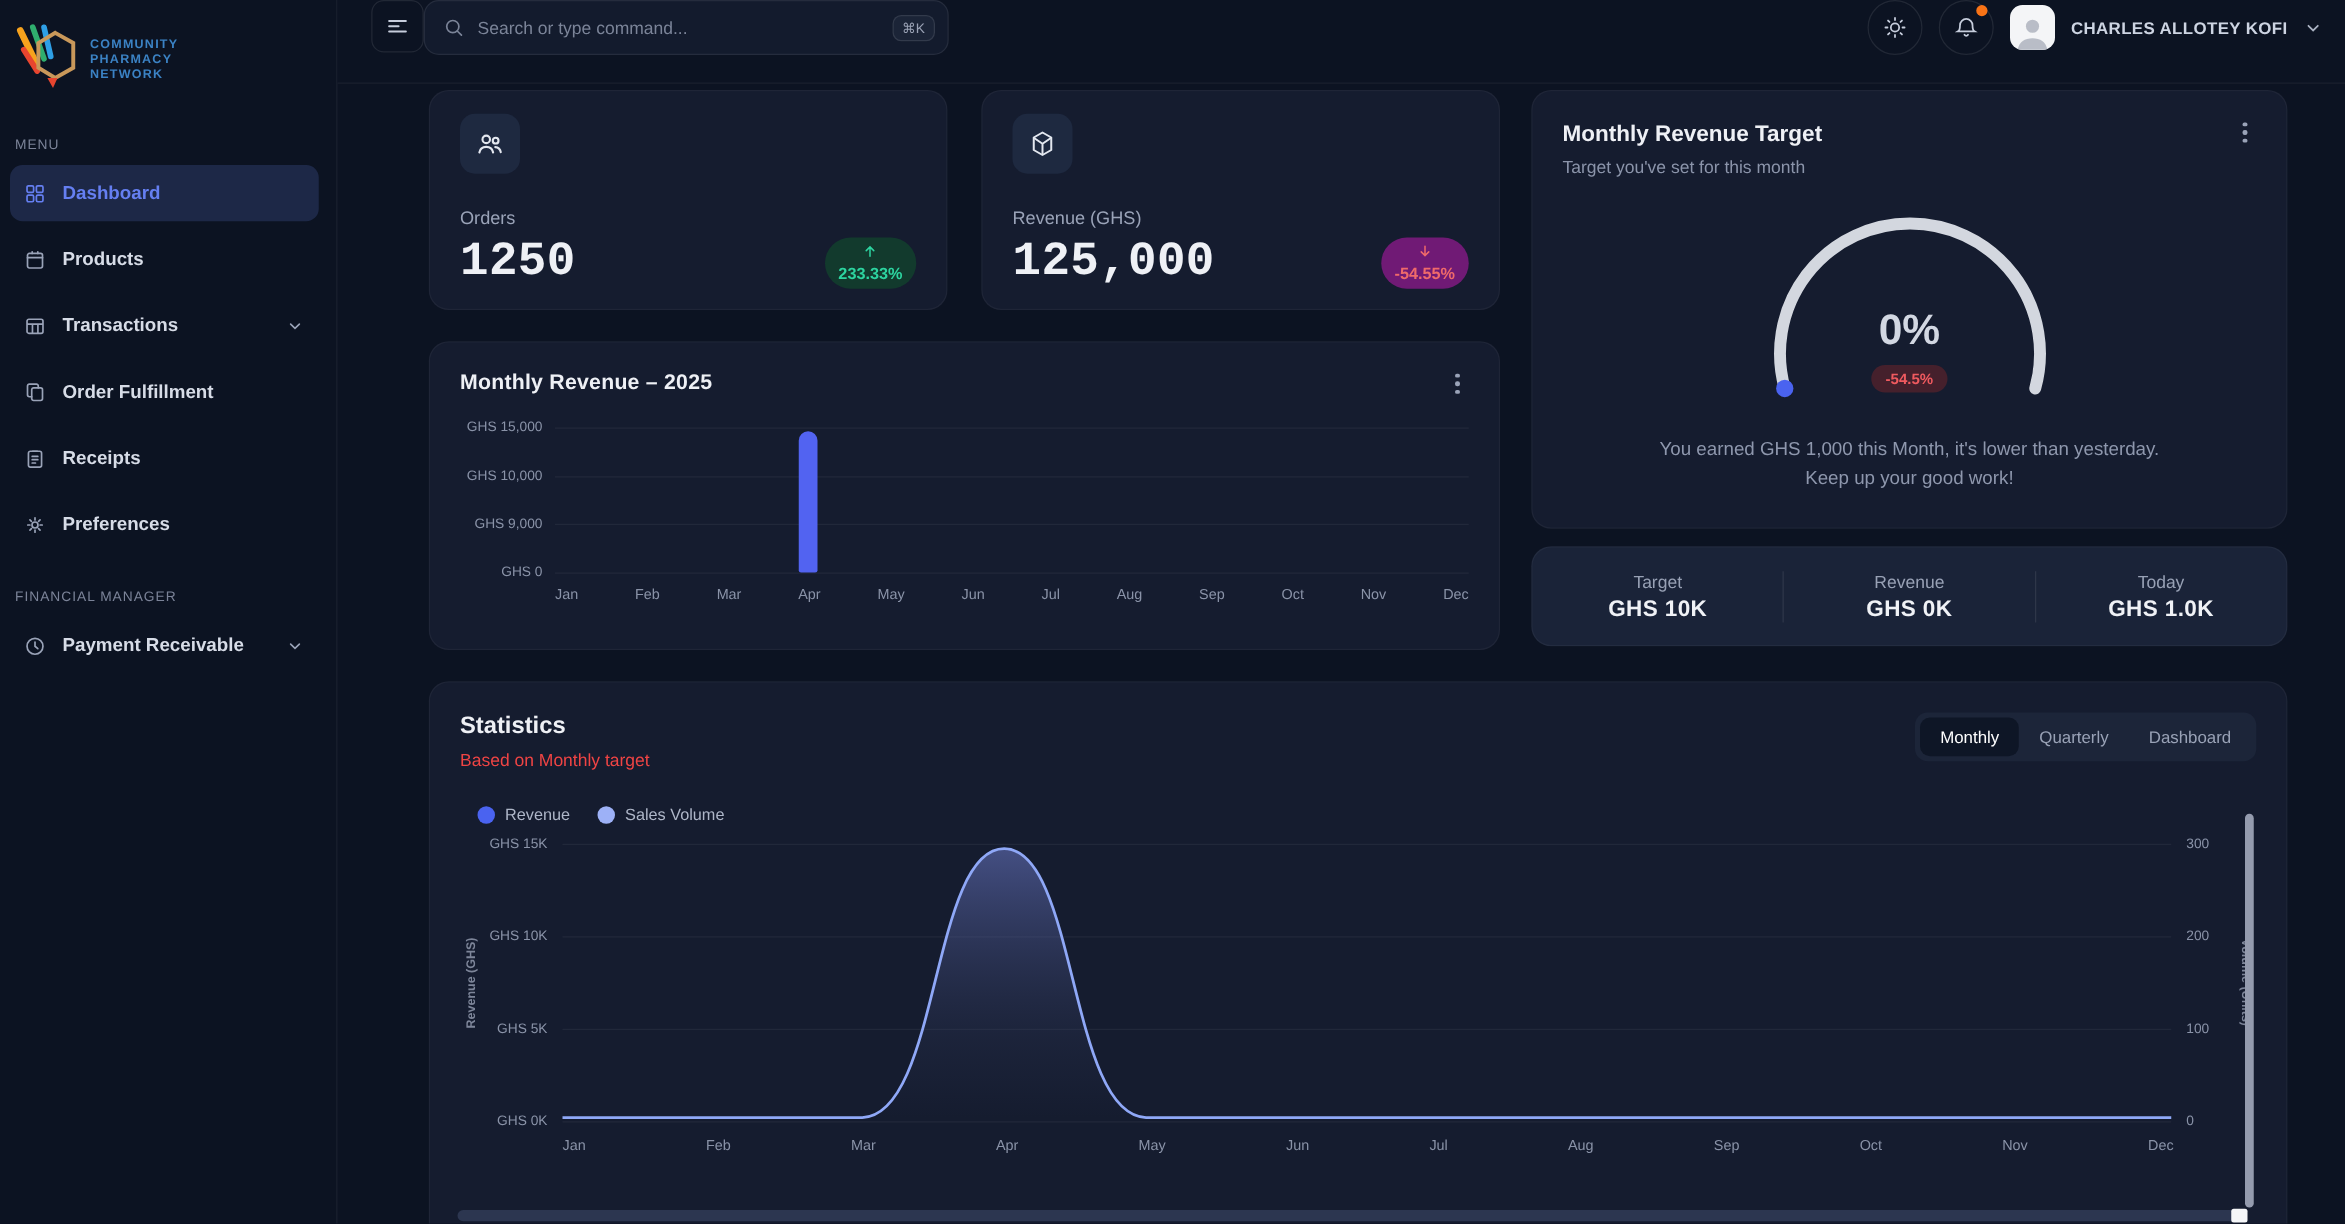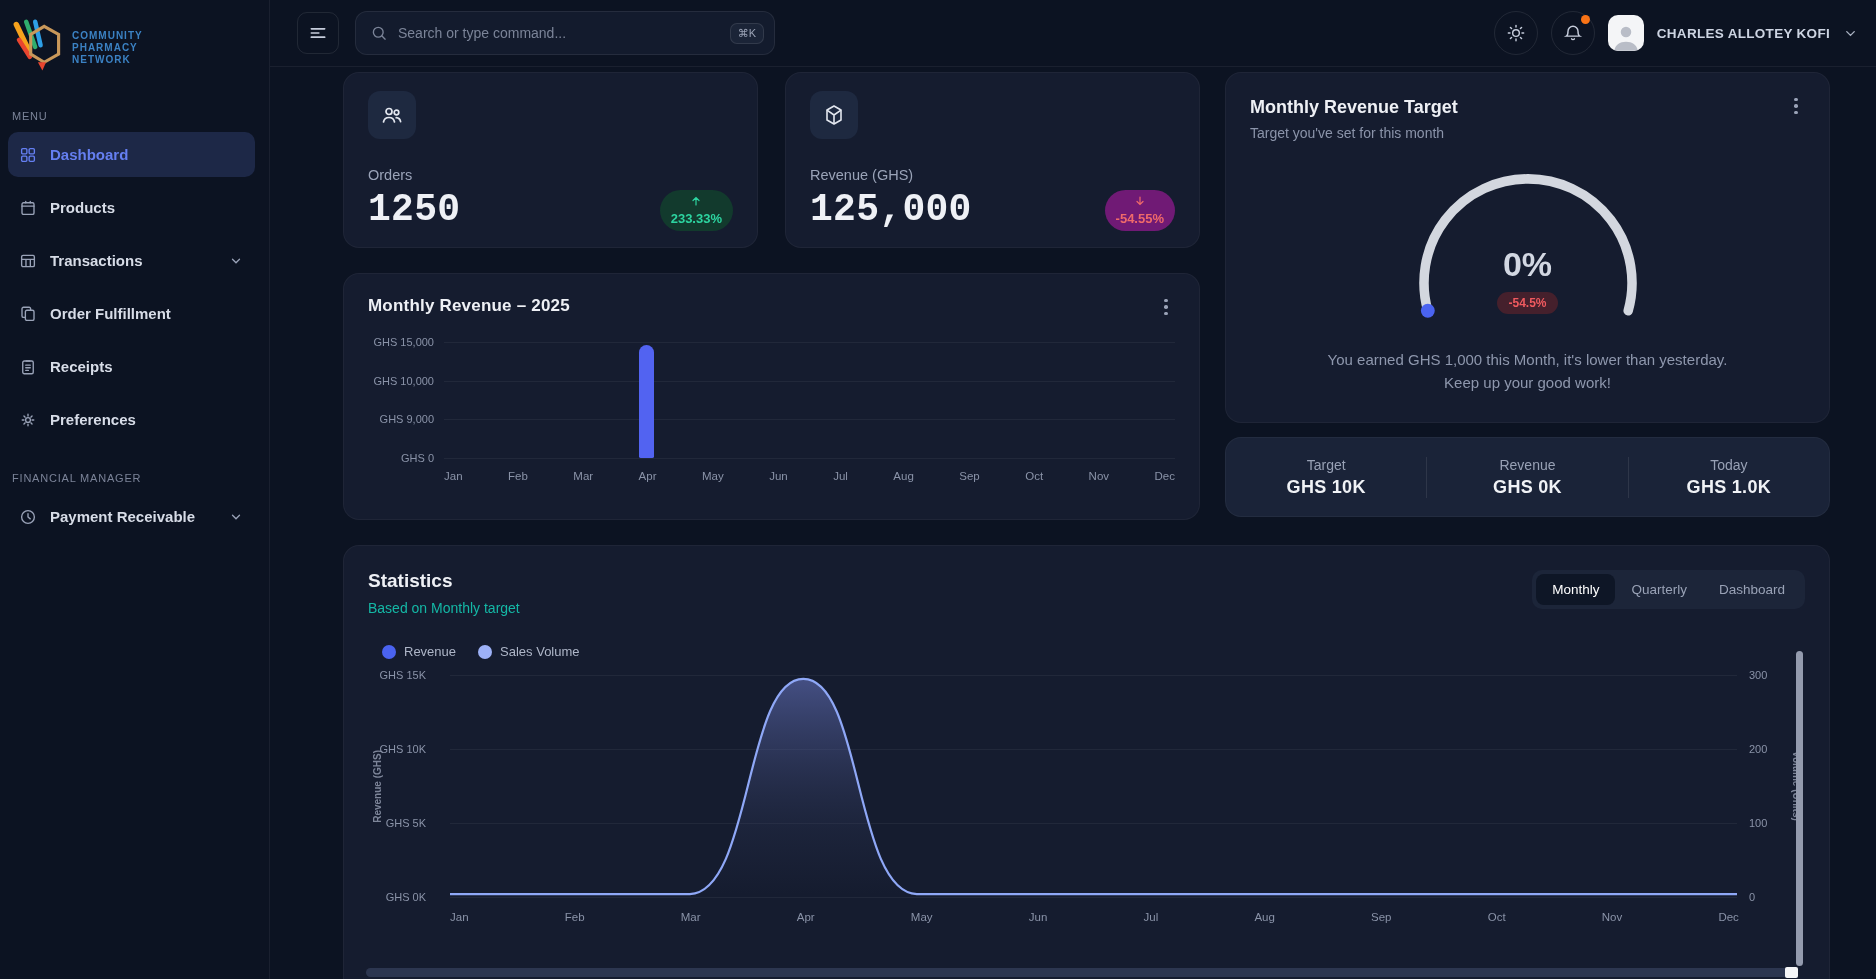--- a/index.html
+++ b/index.html
@@ -30,23 +30,23 @@
   }
   .nav-item .nav-label{ color:#d7dce7; font-weight:bold; font-size:15px; }
   .nav-item.active{ background:#1d2847; }
   .nav-item.active .nav-label{ color:#657ff1; }
   .nav-item.active svg{ color:#657ff1; }
   .nav-item svg{ color:#9aa3b8; }
   .nav-chevron{ margin-left:auto; color:#9aa3b8; }
   
   .main{ flex:1; display:flex; flex-direction:column; height:100%; }
   .topbar{
-    height:67px; min-height:67px; display:flex; align-items:center;
+    height:67px; min-height:67px; display:flex; align-items:flex-start;
     border-bottom:1px solid rgba(255,255,255,.06);
-    padding:0 18px 0 27px; gap:16px; background:#0c1322;
+    padding:0 18px 0 27px; background:#0c1322;
   }
   .icon-btn{
     width:42px; height:42px; border-radius:10px;
     border:1px solid rgba(255,255,255,.09); background:transparent;
     display:flex; align-items:center; justify-content:center;
     color:#c6cddc; cursor:pointer; flex:none;
   }
   .icon-btn.round{ border-radius:50%; width:44px; height:44px; position:relative; }
   .searchbox{
     width:420px; height:44px; background:#131b2d;
@@ -123,37 +123,37 @@
   .target-msg{ margin:24px auto 0; max-width:420px; text-align:center;
     font-size:15px; line-height:1.5; color:#8e97ad; }
   .target-footer{ height:80px; background:#1a2338; display:flex; align-items:center; padding:12px 0; }
   .tf-col{ flex:1; text-align:center; }
   .tf-col + .tf-col{ border-left:1px solid rgba(255,255,255,.09); }
   .tf-label{ font-size:14px; color:#98a1b5; }
   .tf-value{ font-size:18px; font-weight:800; color:#f0f2f6; margin-top:4px; letter-spacing:.3px; }
   
   .stats-card{ margin-top:25px; height:460px; padding:24px; position:relative; }
   .stats-title{ font-size:19px; font-weight:800; color:#eef0f5; }
-  .stats-sub{ font-size:14px; color:#14b8a6; margin-top:8px; }
+  .stats-sub{ font-size:14px; color:#ef4444; margin-top:8px; }
   .tabs{ position:absolute; right:24px; top:24px; background:#1c2539; border-radius:10px;
     display:flex; padding:4px; }
   .tab{ font-size:13.5px; color:#99a2b6; padding:8px 16px; border-radius:8px; cursor:pointer; }
   .tab.active{ background:#0e1626; color:#fff; font-weight:normal; }
   .legend{ display:flex; gap:22px; margin:28px 0 0 14px; }
   .legend-item{ display:flex; align-items:center; gap:8px; cursor:pointer; }
   .legend-dot{ width:14px; height:14px; border-radius:50%; }
   .legend-label{ font-size:13px; color:#aeb6c8; }
   .stats-chart{ display:flex; margin-top:16px; }
   .axis-label{ width:18px; display:flex; align-items:center; justify-content:center;
     font-size:10px; font-weight:bold; color:#7d8599; }
   .axis-label.left span{ writing-mode:vertical-rl; transform:rotate(180deg); }
   .axis-label.right span{ writing-mode:vertical-rl; }
   .yticks{ width:64px; position:relative; height:222px; }
   .yticks span{ position:absolute; transform:translateY(-50%); font-size:11px; color:#8a93a8; white-space:nowrap; }
-  .yticks.left span{ right:24px; }
+  .yticks.left span{ right:12px; }
   .yticks.right{ width:50px; }
   .yticks.right span{ left:12px; }
   .stats-plot{ flex:1; position:relative; height:222px; }
   .stats-plot svg{ position:absolute; inset:0; width:100%; height:100%; overflow:visible; }
   .stats-months{ display:flex; justify-content:space-between; margin:14px 66px 0 82px; }
   .stats-months span{ font-size:11.5px; color:#8a93a8; }
   .vscroll{ position:absolute; right:26px; top:105px; width:7px; height:315px;
     border-radius:4px; background:#949bae; cursor:pointer; }
   .hscroll{ position:absolute; left:22px; right:33px; top:422px; height:9px;
     border-radius:5px; background:#2c3650; cursor:pointer; }

